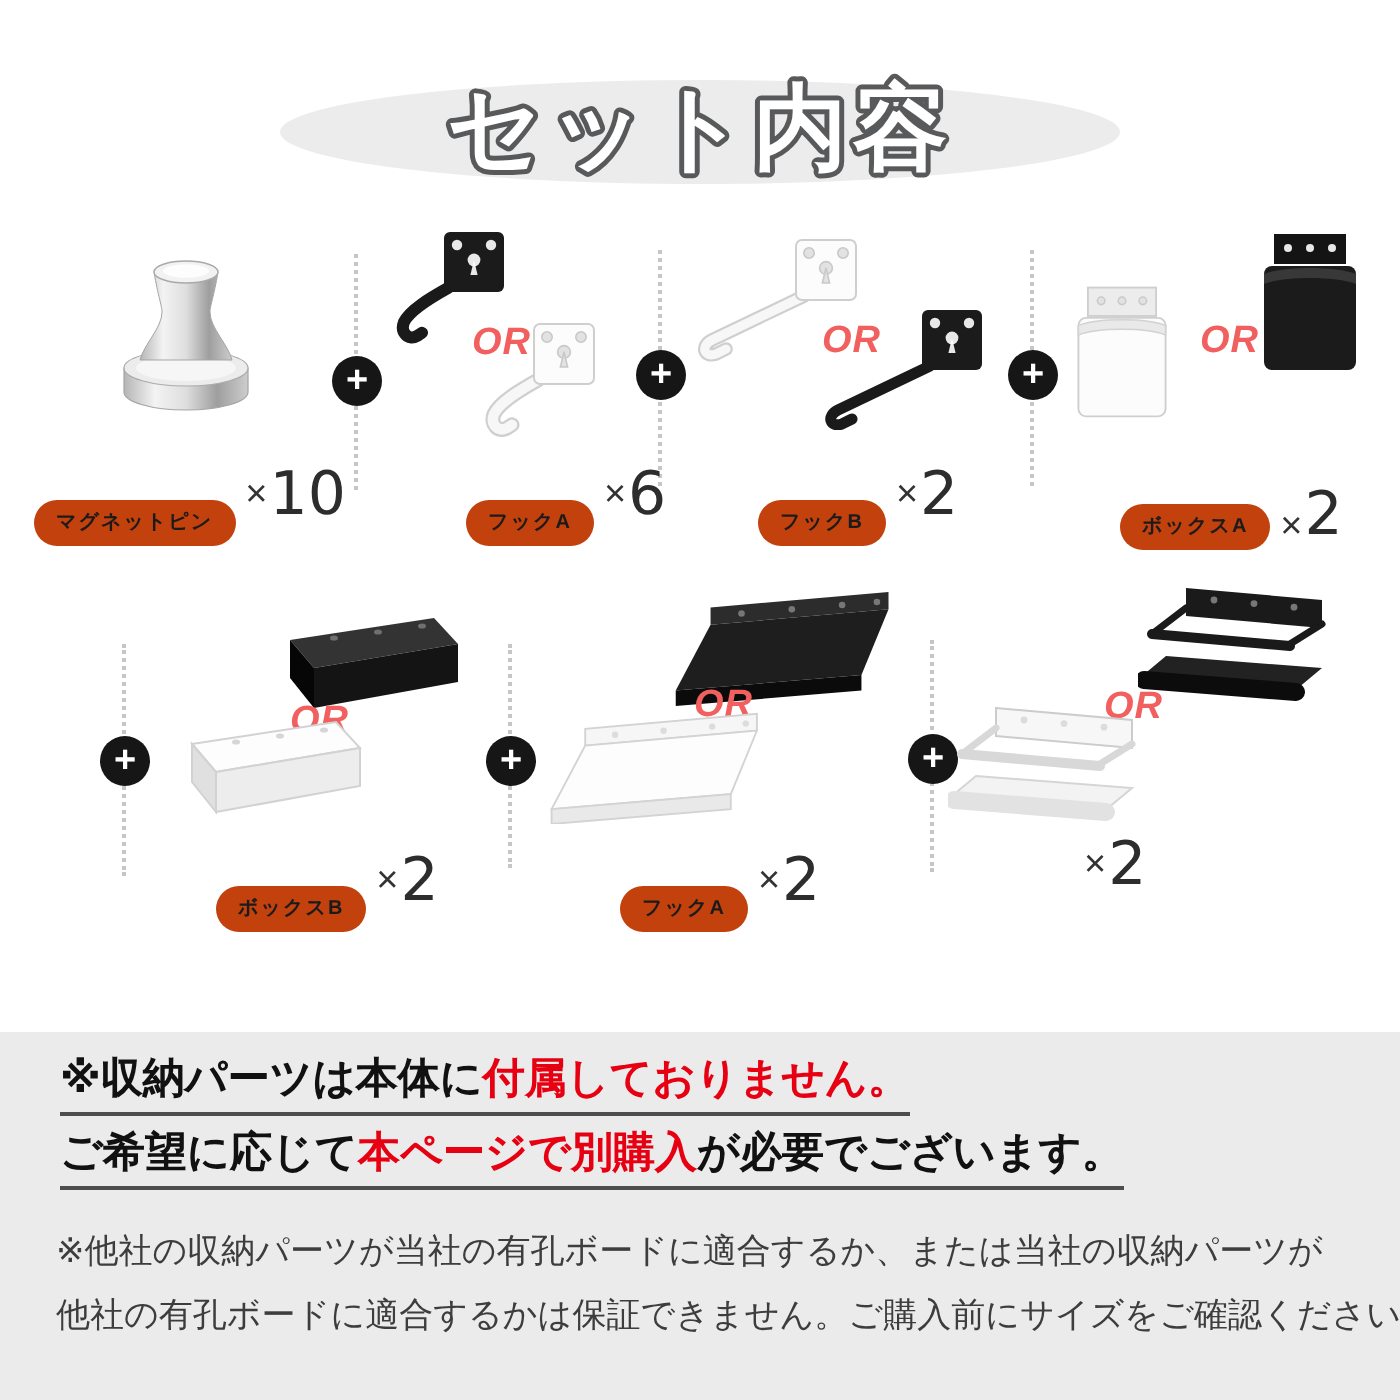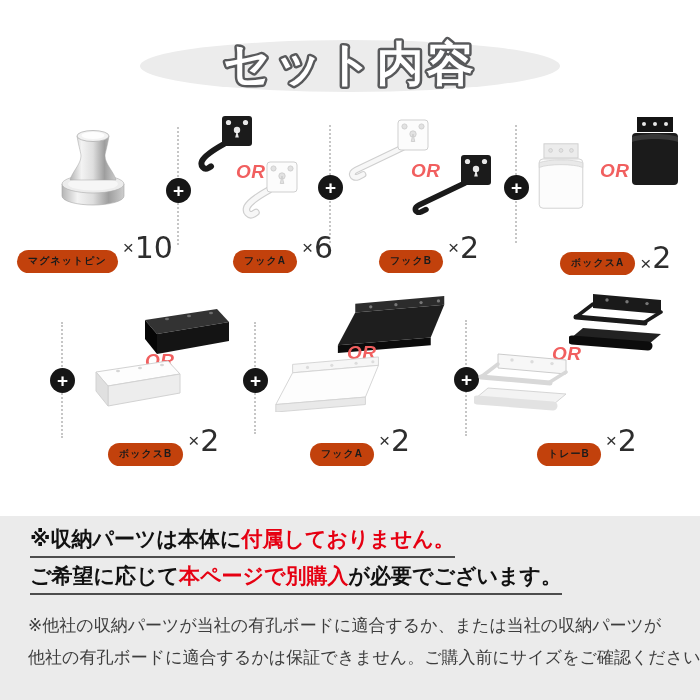--- a/index.html
+++ b/index.html
@@ -240,21 +240,20 @@
     <span class="pill">ボックスB</span>
     <span class="cx">×</span>
     <span class="cn">2</span>
   </div>
   <div class="abs label-row" style="left:310px;top:415px;">
     <span class="pill">フックA</span>
     <span class="cx">×</span>
     <span class="cn">2</span>
   </div>
   <div class="abs label-row" style="left:537px;top:415px;">
-    <span class="pill">トレーB</span>
     <span class="cx">×</span>
     <span class="cn">2</span>
   </div>
 
   <div class="abs notice-box">
     <div class="nline" style="top:9px;">
       <span>※収納パーツは本体に</span><span class="red">付属しておりません。</span>
     </div>
     <div class="nline" style="top:46px;">
       <span>ご希望に応じて</span><span class="red">本ページで別購入</span><span>が必要でございます。</span>

